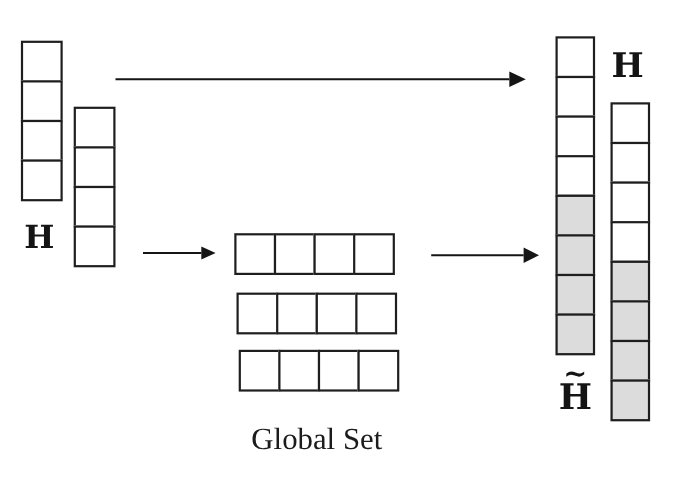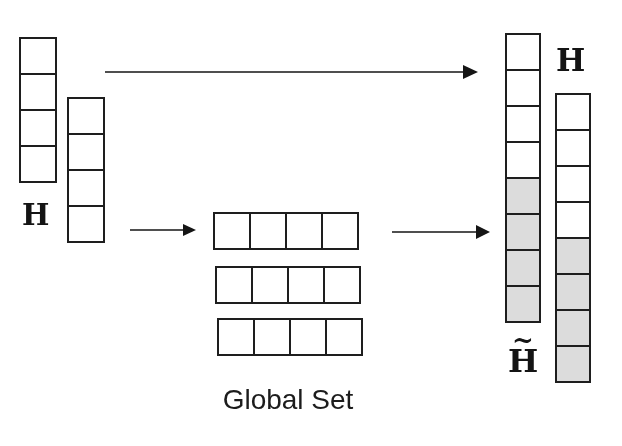--- a/index.html
+++ b/index.html
@@ -73,21 +73,21 @@
 
   .global-set-label {
     position: absolute;
     left: 210px;
     top: 383px;
     width: 156px;
     text-align: center;
     font-size: 28px;
     line-height: 34px;
     color: #1c1c1c;
-    font-family: Liberation Sans, sans-serif;
+    font-family: Liberation Serif, serif;
   }
 
   .arrow-layer {
     position: absolute;
     left: 0; top: 0;
     width: 622px;
     height: 446px;
     pointer-events: none;
   }
   .arrow-layer line    { stroke: #151515; stroke-width: 1.7; }

